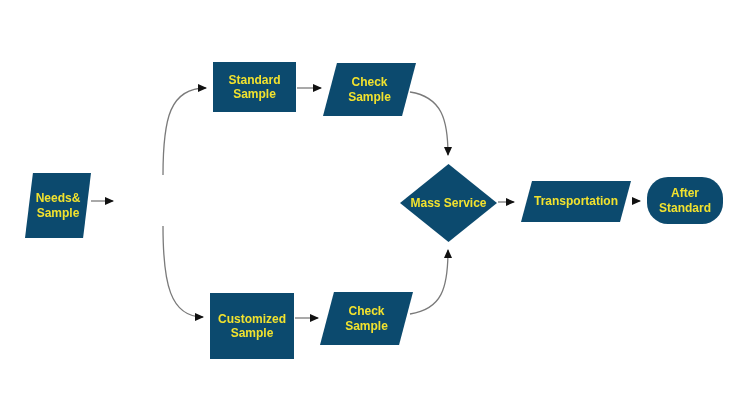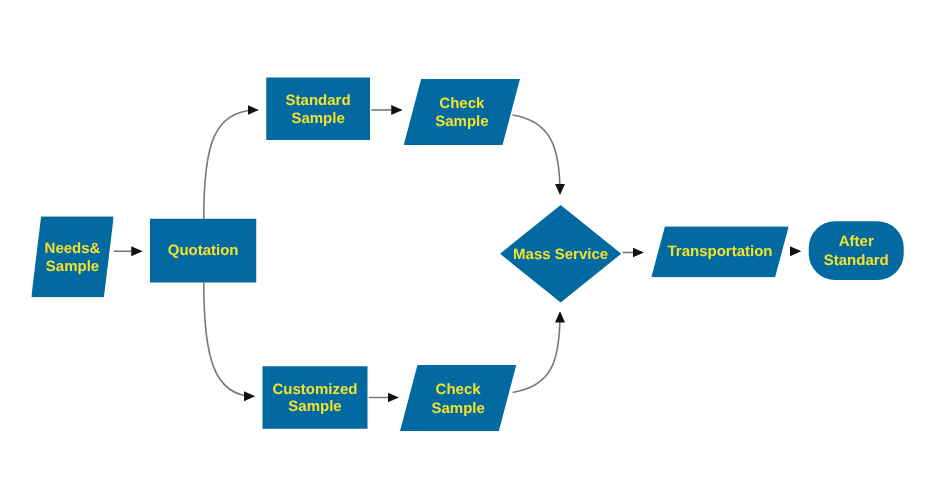--- a/index.html
+++ b/index.html
@@ -14,42 +14,42 @@
     background:#ffffff;
     overflow:hidden;
   }
   .connectors{
     position:absolute;
     left:0;top:0;
     width:750px;height:401px;
   }
   .node{
     position:absolute;
-    background:#0369a1;
+    background:#0c4a6e;
     color:#f2e22e;
     font-weight:bold;
     font-size:12px;
     line-height:1.18;
     display:flex;
     align-items:center;
     justify-content:center;
     text-align:center;
     box-sizing:border-box;
   }
   .node .label{
     white-space:pre-line;
   }
   
   .n-needs{ left:25px; top:173px; width:66px; height:65px;
     clip-path:polygon(12% 0%,100% 0%,88% 100%,0% 100%); }
   .n-quotation{ left:120px; top:175px; width:85px; height:51px; }
   .n-standard{ left:213px; top:62px; width:83px; height:50px; }
   .n-checktop{ left:323px; top:63px; width:93px; height:53px;
     clip-path:polygon(15% 0%,100% 0%,85% 100%,0% 100%); }
-  .n-custom{ left:210px; top:293px; width:84px; height:50px; }
+  .n-custom{ left:210px; top:293px; width:84px; height:66px; }
   .n-checkbot{ left:320px; top:292px; width:93px; height:53px;
     clip-path:polygon(15% 0%,100% 0%,85% 100%,0% 100%); }
   .n-mass{ left:400px; top:164px; width:97px; height:78px;
     clip-path:polygon(50% 0%,100% 50%,50% 100%,0% 50%); }
   .n-transport{ left:521px; top:181px; width:110px; height:41px;
     clip-path:polygon(10% 0%,100% 0%,90% 100%,0% 100%);align-items:center; }
   .n-after{ left:647px; top:177px; width:76px; height:47px;
     border-radius:21px; }
 </style>
 </head>
@@ -74,23 +74,20 @@
       <path d="M498,202 H514" marker-end="url(#arrow)"></path>
       <path d="M632,201 H640" marker-end="url(#arrow)"></path>
     </g>
   </svg>
 
   <div class="node n-needs">
     <span class="label">Needs&amp;
 Sample</span>
   </div>
 
-  <div class="node n-quotation">
-    <span class="label">Quotation</span>
-  </div>
 
   <div class="node n-standard">
     <span class="label">Standard
 Sample</span>
   </div>
 
   <div class="node n-checktop">
     <span class="label">Check
 Sample</span>
   </div>

